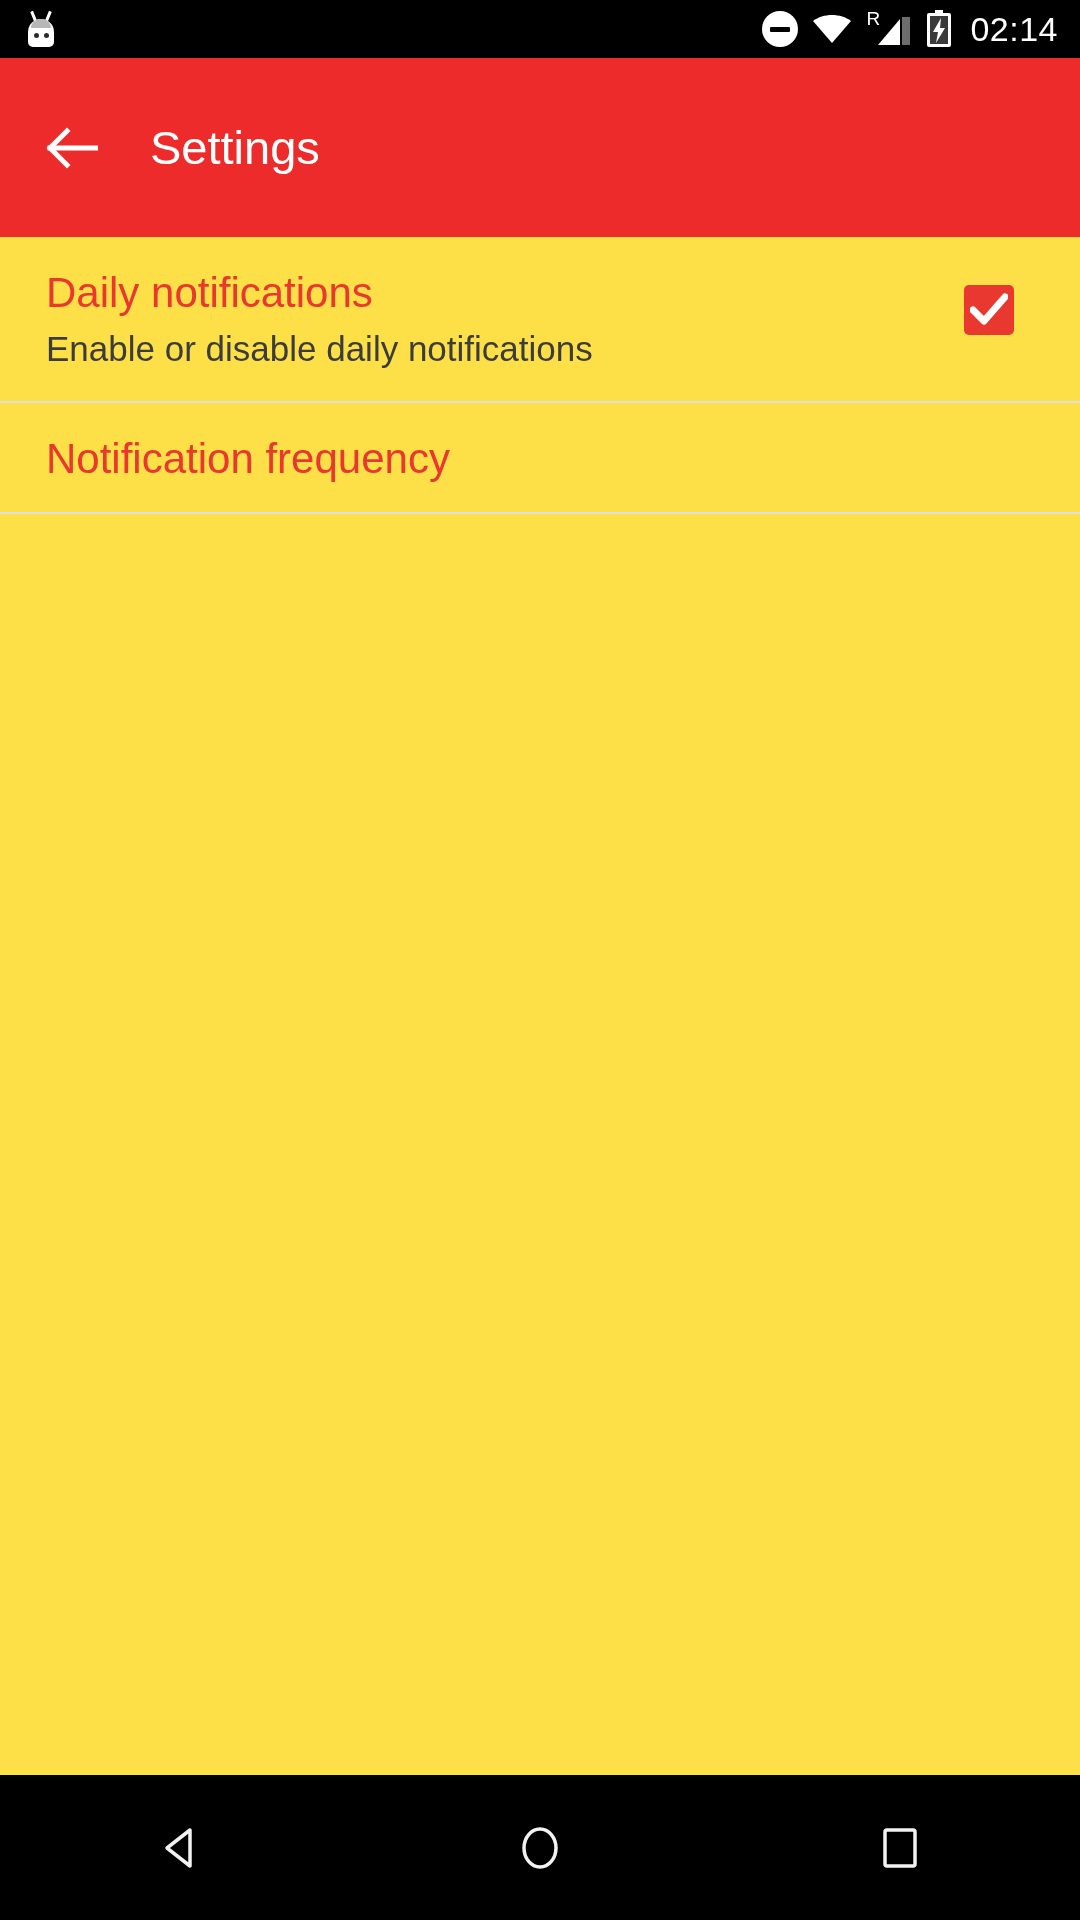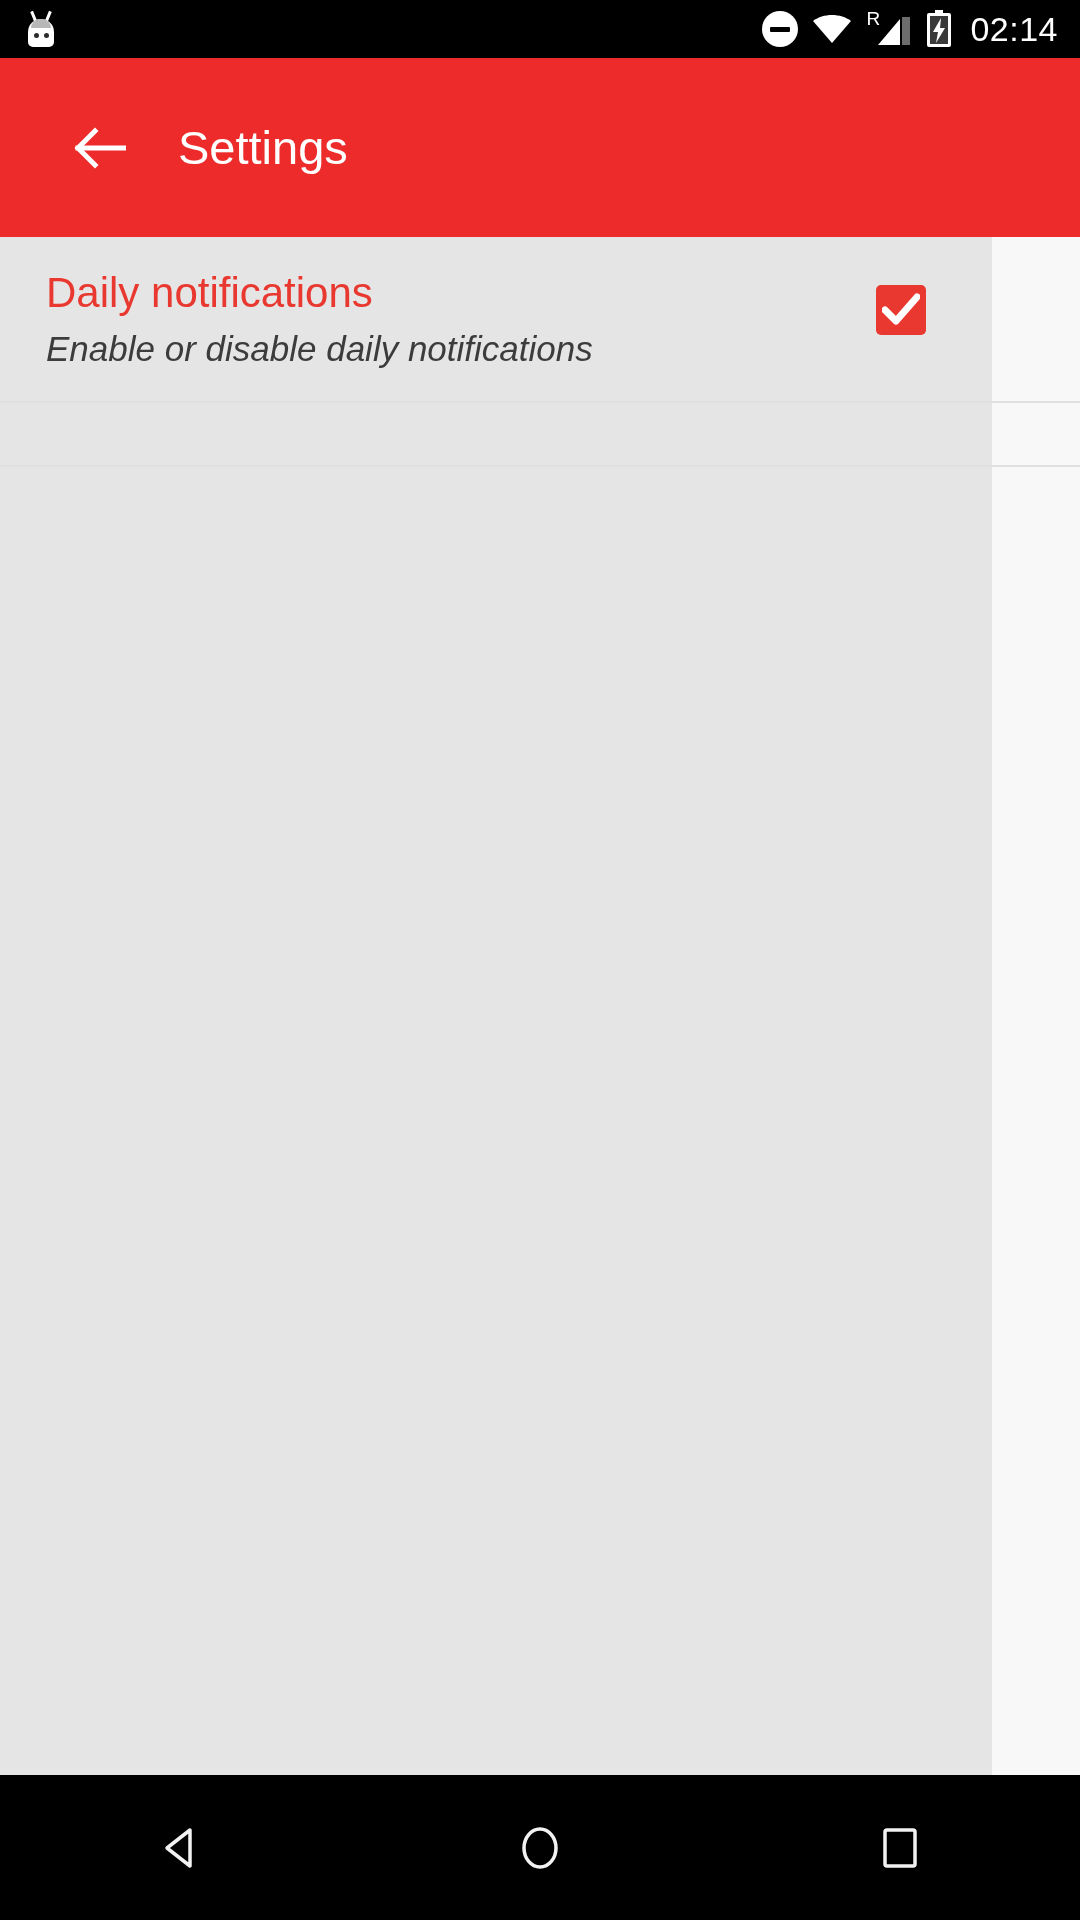--- a/index.html
+++ b/index.html
@@ -124,44 +124,44 @@
   
   .app-bar {
     position: absolute;
     top: 58px; left: 0;
     width: 1080px;
     height: 179px;
     background: #ee2b2b;
     display: flex;
     align-items: center;
     box-sizing: border-box;
-    padding-left: 64px;
+    padding-left: 36px;
   }
   .back-btn {
     width: 72px; height: 72px;
     display: flex;
     align-items: center;
     justify-content: center;
     cursor: pointer;
   }
   .app-title {
     color: #ffffff;
     font-size: 47px;
     margin-left: 42px;
     line-height: 1;
     font-family: "Liberation Sans", sans-serif;
   }
 
   
   .content {
     position: absolute;
     top: 237px; left: 0;
-    width: 992px;
+    width: 1080px;
     height: 1538px;
-    background: #e5e5e5;
+    background: #fde047;
   }
   .pref-row {
     position: relative;
     box-sizing: border-box;
     padding: 32px 46px 30px 46px;
     display: flex;
     align-items: flex-start;
     cursor: pointer;
   }
   .pref-text { flex: 1 1 auto; min-width: 0; padding-right: 24px; }
@@ -170,21 +170,20 @@
     font-size: 42px;
     line-height: 1.12;
     font-family: "Liberation Sans", sans-serif;
   }
   .pref-summary {
     color: #3c3c3c;
     font-size: 35px;
     line-height: 1.22;
     margin-top: 12px;
     font-family: "Liberation Sans", sans-serif;
-    font-style: italic;
   }
   .pref-widget {
     flex: 0 0 auto;
     display: flex;
     align-items: center;
     justify-content: center;
     width: 90px;
     padding-top: 16px;
   }
   .checkbox {
@@ -285,20 +284,21 @@
           <path d="M3 18 L14 29 L35 5" stroke="#ffffff" stroke-width="7" fill="none" stroke-linecap="round" stroke-linejoin="round"></path>
         </svg>
       </div>
     </div>
   </div>
 
   <div class="divider"></div>
 
   <div class="pref-row">
     <div class="pref-text">
+      <div class="pref-title">Notification frequency</div>
     </div>
   </div>
 
   <div class="divider"></div>
 
 </div>
 
 <div class="nav-bar">
   <div class="nav-btn">
     <svg width="56" height="56" viewBox="0 0 56 56">

